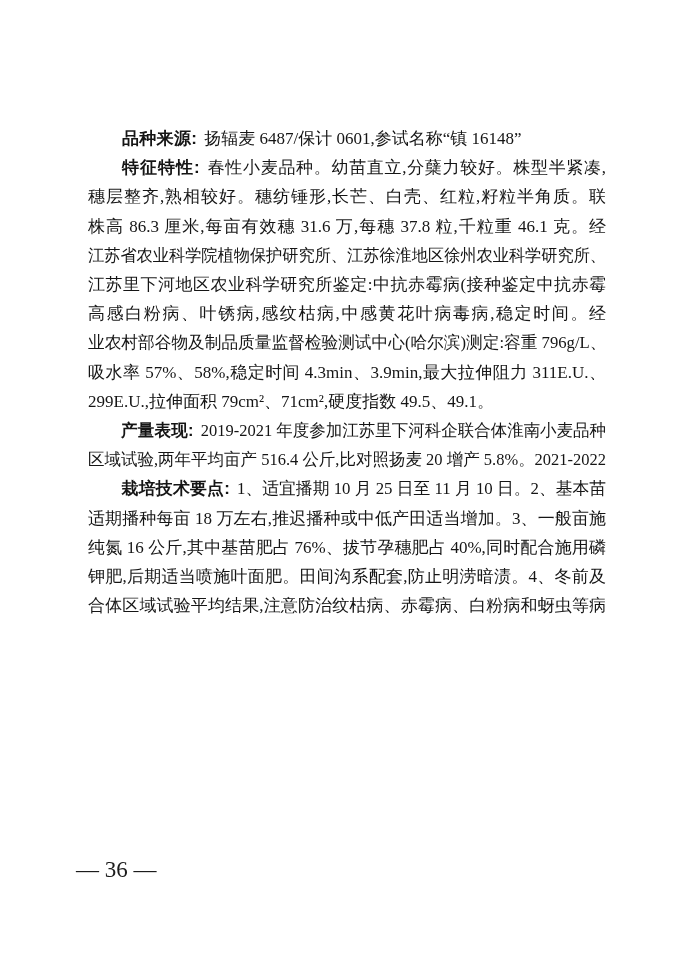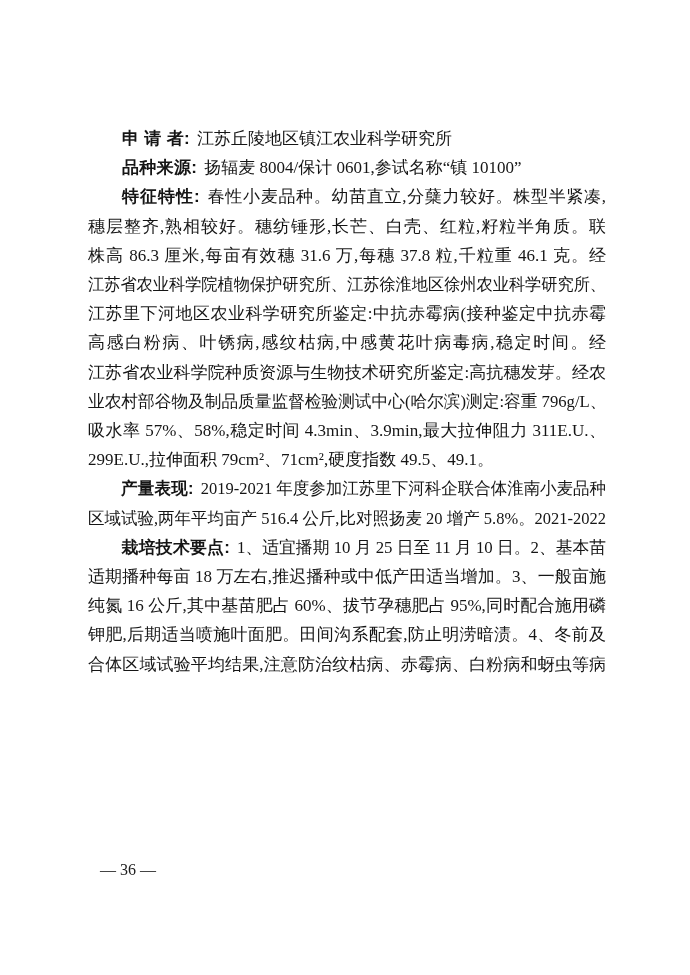--- a/index.html
+++ b/index.html
@@ -36,58 +36,54 @@
     text-indent: 34px;
   }
   .block-label {
     font-weight: 700;
     font-family: "Liberation Sans", "DejaVu Sans", sans-serif;
     margin-right: 7px;
     letter-spacing: 0.3px;
   }
   .footer {
     position: absolute;
-    left: 100px;
+    left: 76px;
     top: 857px;
-    font-size: 16px;
+    font-size: 23px;
     line-height: 26px;
     color: #1c1c1c;
   }
 </style>
 </head>
 <body>
 
 <div class="page">
   <div class="content" id="blocks-container">
       <div>
-        <div class="text-line first-line para-end" style=""><span class="block-label">申 请 者:</span><span>江苏丘陵地区镇江农业科学研究所</span></div>
-      </div>
-      <div>
-        <div class="text-line first-line para-end" style=""><span class="block-label">品种来源:</span><span>扬辐麦 8004/保计 0601,参试名称“镇 10100”</span></div>
+        <div class="text-line first-line para-end" style=""><span class="block-label">品种来源:</span><span>扬辐麦 6487/保计 0601,参试名称“镇 16148”</span></div>
       </div>
       <div>
         <div class="text-line first-line" style=""><span class="block-label">特征特性:</span><span>春性小麦品种。幼苗直立,分蘖力较好。株型半紧凑,</span></div>
         <div class="text-line" style="">穗层整齐,熟相较好。穗纺锤形,长芒、白壳、红粒,籽粒半角质。联</div>
         <div class="text-line" style="">株高 86.3 厘米,每亩有效穗 31.6 万,每穗 37.8 粒,千粒重 46.1 克。经</div>
         <div class="text-line" style="white-space: nowrap; transform-origin: 0px 50%; transform: scaleX(0.952206); text-align-last: left;">江苏省农业科学院植物保护研究所、江苏徐淮地区徐州农业科学研究所、</div>
         <div class="text-line" style="">江苏里下河地区农业科学研究所鉴定:中抗赤霉病(接种鉴定中抗赤霉</div>
         <div class="text-line" style="">高感白粉病、叶锈病,感纹枯病,中感黄花叶病毒病,稳定时间。经</div>
-        <div class="text-line" style="">江苏省农业科学院种质资源与生物技术研究所鉴定:高抗穗发芽。经农</div>
         <div class="text-line" style="white-space: nowrap; transform-origin: 0px 50%; transform: scaleX(0.981061); text-align-last: left;">业农村部谷物及制品质量监督检验测试中心(哈尔滨)测定:容重 796g/L、</div>
         <div class="text-line" style="">吸水率 57%、58%,稳定时间 4.3min、3.9min,最大拉伸阻力 311E.U.、</div>
         <div class="text-line para-end" style="">299E.U.,拉伸面积 79cm²、71cm²,硬度指数 49.5、49.1。</div>
       </div>
       <div>
         <div class="text-line first-line" style="white-space: nowrap; transform-origin: 0px 50%; transform: scaleX(0.970037); text-align-last: left;"><span class="block-label">产量表现:</span><span>2019-2021 年度参加江苏里下河科企联合体淮南小麦品种</span></div>
         <div class="text-line" style="white-space: nowrap; transform-origin: 0px 50%; transform: scaleX(0.970037); text-align-last: left;">区域试验,两年平均亩产 516.4 公斤,比对照扬麦 20 增产 5.8%。2021-2022</div>
       </div>
       <div>
         <div class="text-line first-line" style="white-space: nowrap; transform-origin: 0px 50%; transform: scaleX(0.98855); text-align-last: left;"><span class="block-label">栽培技术要点:</span><span>1、适宜播期 10 月 25 日至 11 月 10 日。2、基本苗</span></div>
         <div class="text-line" style="">适期播种每亩 18 万左右,推迟播种或中低产田适当增加。3、一般亩施</div>
-        <div class="text-line" style="">纯氮 16 公斤,其中基苗肥占 60%、拔节孕穗肥占 95%,同时配合施用磷</div>
+        <div class="text-line" style="">纯氮 16 公斤,其中基苗肥占 76%、拔节孕穗肥占 40%,同时配合施用磷</div>
         <div class="text-line" style="">钾肥,后期适当喷施叶面肥。田间沟系配套,防止明涝暗渍。4、冬前及</div>
         <div class="text-line" style="">合体区域试验平均结果,注意防治纹枯病、赤霉病、白粉病和蚜虫等病</div>
       </div>
     </div>
   <div class="footer">
     <span>— 36 —</span>
   </div>
 </div>
 
 </body></html>

